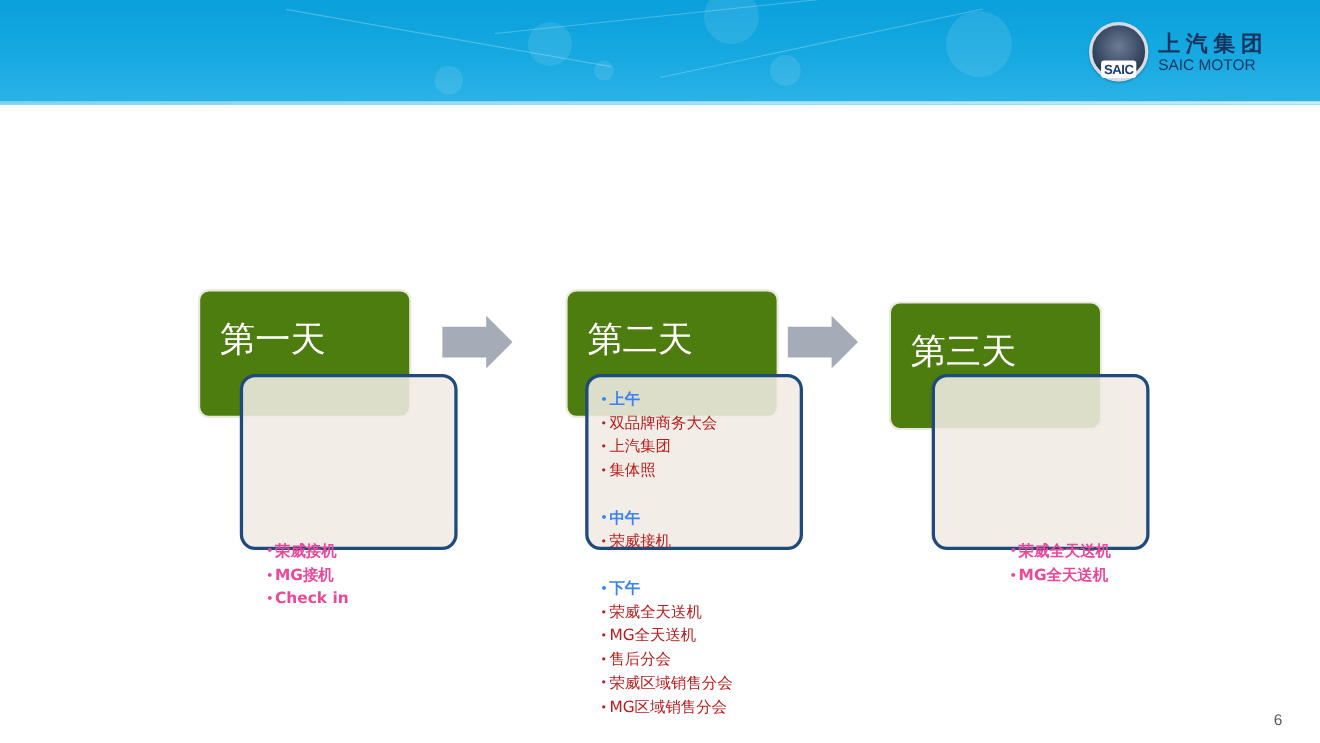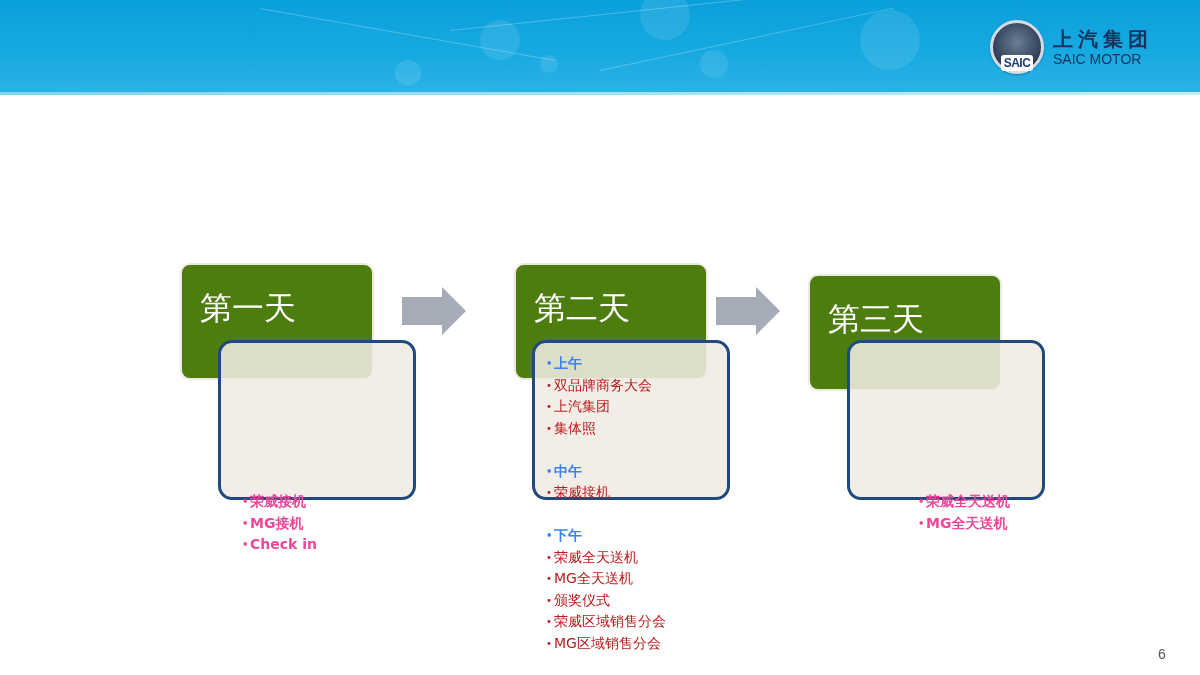--- a/index.html
+++ b/index.html
@@ -114,21 +114,21 @@
   <div class="item gray"><span class="bullet">•</span><span>双品牌商务大会</span></div>
   <div class="item gray"><span class="bullet">•</span><span>上汽集团</span></div>
   <div class="item gray"><span class="bullet">•</span><span>集体照</span></div>
   <div class="gap"></div>
   <div class="item head"><span class="bullet">•</span><span>中午</span></div>
   <div class="item gray"><span class="bullet">•</span><span>荣威接机</span></div>
   <div class="gap"></div>
   <div class="item head"><span class="bullet">•</span><span>下午</span></div>
   <div class="item gray"><span class="bullet">•</span><span>荣威全天送机</span></div>
   <div class="item gray"><span class="bullet">•</span><span>MG全天送机</span></div>
-  <div class="item gray"><span class="bullet">•</span><span>颁奖仪式</span></div>
+  <div class="item gray"><span class="bullet">•</span><span>售后分会</span></div>
   <div class="item gray"><span class="bullet">•</span><span>荣威区域销售分会</span></div>
   <div class="item gray"><span class="bullet">•</span><span>MG区域销售分会</span></div>
 </div>
 
 <svg class="arrow" style="left:716px;top:287px;" viewBox="0 0 64 48">
   <polygon points="0,10 40,10 40,0 64,24 40,48 40,38 0,38" fill="#a6abb8"></polygon>
 </svg>
 
 <div class="day-header" style="left:808px;top:274px;">
   <div class="day-label">第三天</div>

